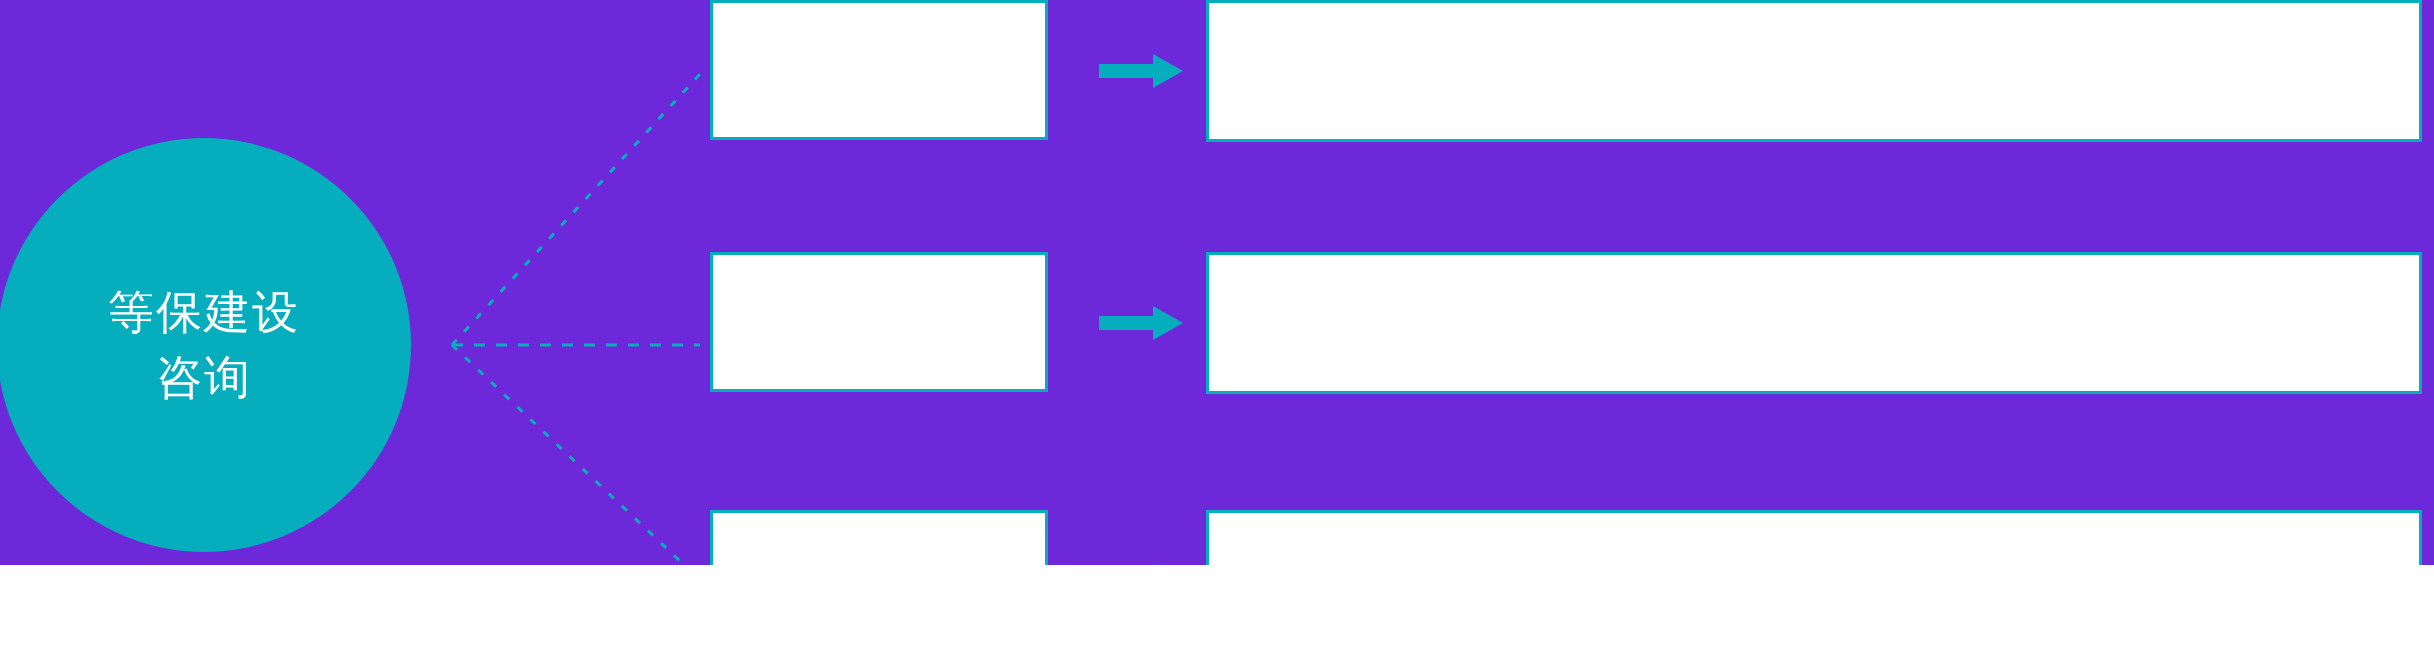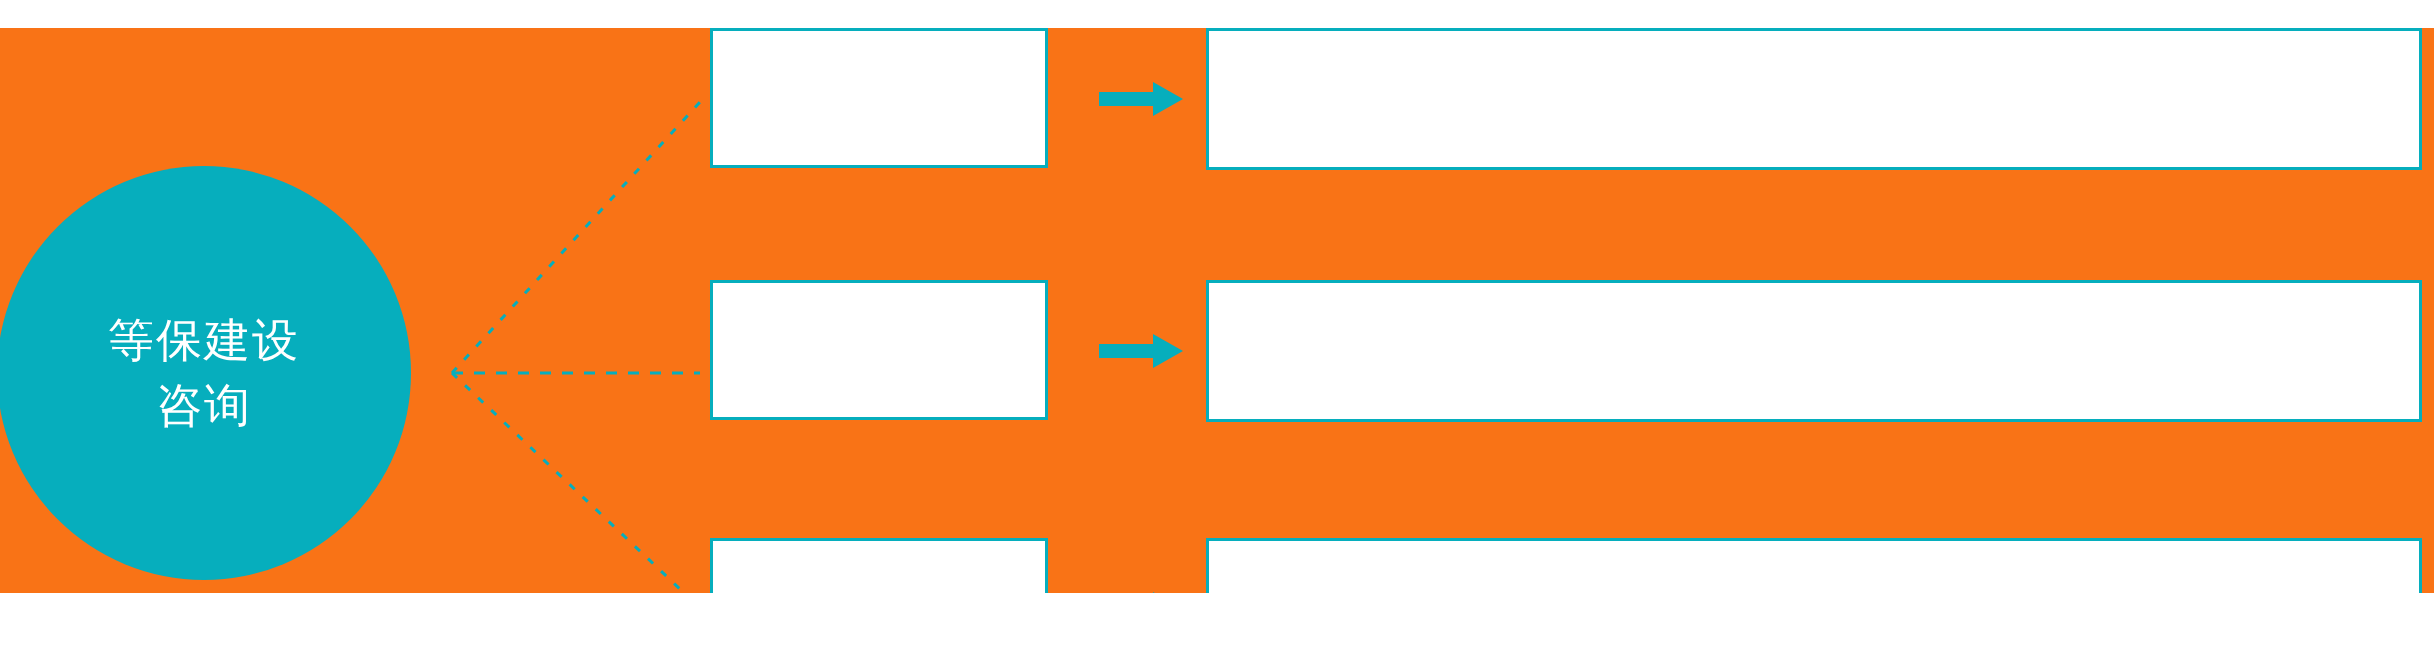--- a/index.html
+++ b/index.html
@@ -7,23 +7,22 @@
     padding: 0;
     background: #ffffff;
   }
   body {
     font-family: "Liberation Sans", sans-serif;
   }
   #canvas {
     position: relative;
     width: 2434px;
     height: 565px;
-    background: #f97316;
+    background: #6d28d9;
     overflow: hidden;
-    margin-top: 28px;
   }
 
   
   .hub {
     position: absolute;
     left: -3px;
     top: 138px;
     width: 414px;
     height: 414px;
     border-radius: 50%;

